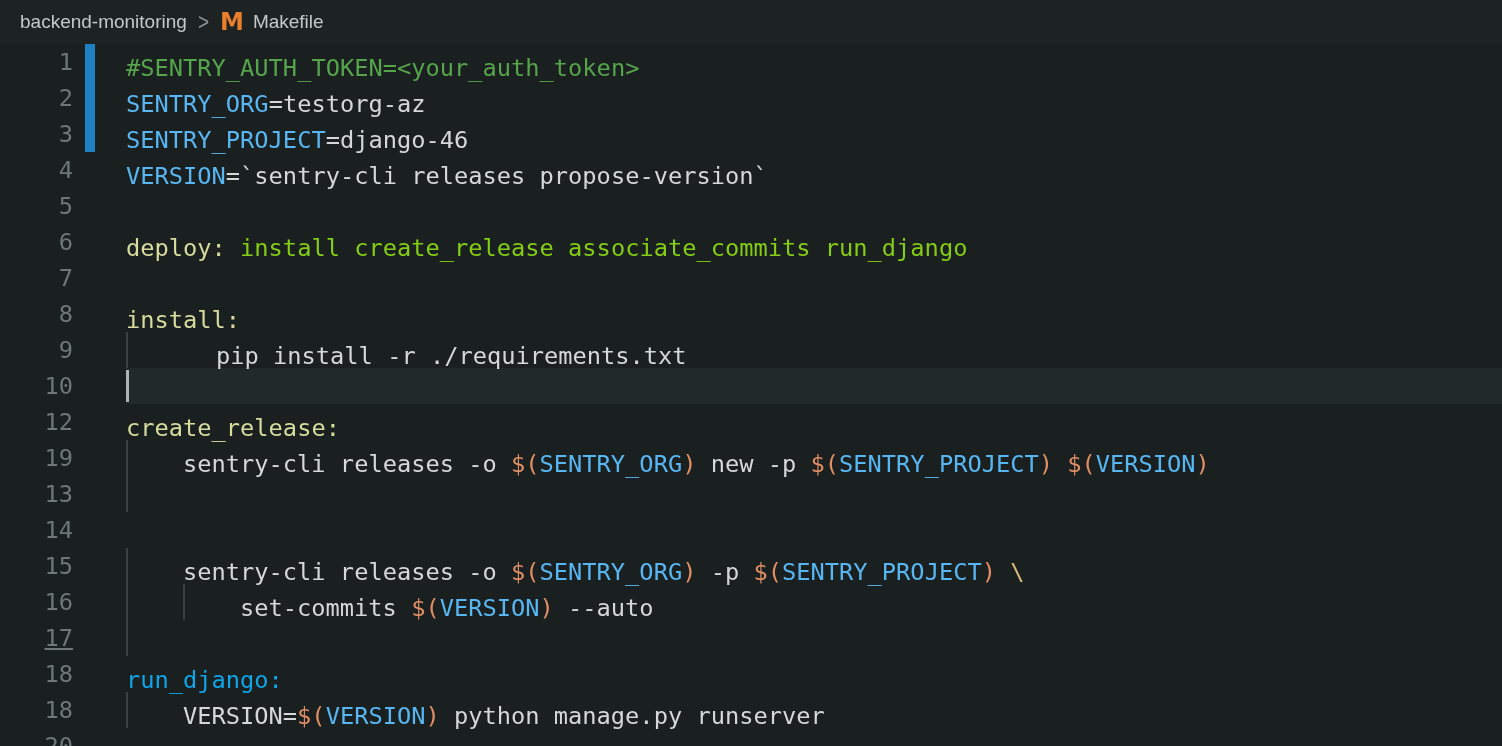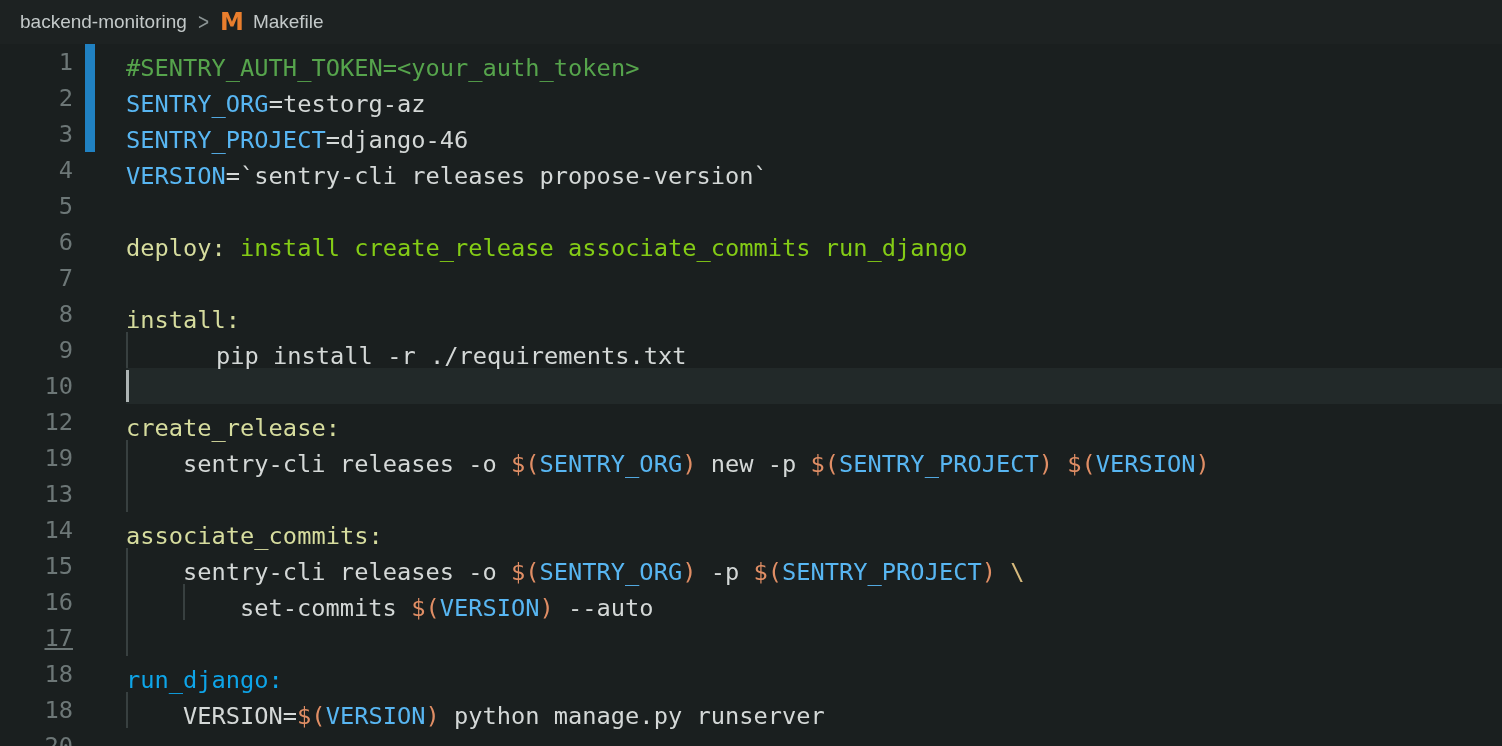--- a/index.html
+++ b/index.html
@@ -138,21 +138,20 @@
       <div class="guide" style="background: rgb(56, 64, 64); left: 126px;"></div>
       <div class="code" style="padding-left: 57px;"><span style="color: rgb(212, 216, 215);">sentry-cli releases -o </span><span style="color: rgb(224, 142, 101);">$(</span><span style="color: rgb(88, 182, 242);">SENTRY_ORG</span><span style="color: rgb(224, 142, 101);">)</span><span style="color: rgb(212, 216, 215);"> new -p </span><span style="color: rgb(224, 142, 101);">$(</span><span style="color: rgb(88, 182, 242);">SENTRY_PROJECT</span><span style="color: rgb(224, 142, 101);">)</span><span style="color: rgb(212, 216, 215);"> </span><span style="color: rgb(224, 142, 101);">$(</span><span style="color: rgb(88, 182, 242);">VERSION</span><span style="color: rgb(224, 142, 101);">)</span></div>
     </div>
     <div class="line">
       <span class="num" style="color: rgb(109, 119, 119);">13</span>
       <div class="guide" style="background: rgb(56, 64, 64); left: 126px;"></div>
       <div class="code" style="padding-left: 0px;"></div>
     </div>
     <div class="line">
       <span class="num" style="color: rgb(109, 119, 119);">14</span>
-      <div class="code" style="padding-left: 0px;"><span style="color: rgb(214, 220, 158);">associate_commits:</span></div>
     </div>
     <div class="line">
       <span class="num" style="color: rgb(109, 119, 119);">15</span>
       <div class="guide" style="background: rgb(56, 64, 64); left: 126px;"></div>
       <div class="code" style="padding-left: 57px;"><span style="color: rgb(212, 216, 215);">sentry-cli releases -o </span><span style="color: rgb(224, 142, 101);">$(</span><span style="color: rgb(88, 182, 242);">SENTRY_ORG</span><span style="color: rgb(224, 142, 101);">)</span><span style="color: rgb(212, 216, 215);"> -p </span><span style="color: rgb(224, 142, 101);">$(</span><span style="color: rgb(88, 182, 242);">SENTRY_PROJECT</span><span style="color: rgb(224, 142, 101);">)</span><span style="color: rgb(212, 216, 215);"> </span><span style="color: rgb(215, 186, 125);">\</span></div>
     </div>
     <div class="line">
       <span class="num" style="color: rgb(109, 119, 119);">16</span>
       <div class="guide" style="background: rgb(56, 64, 64); left: 126px;"></div>
       <div class="guide" style="background: rgb(56, 64, 64); left: 183px;"></div>

